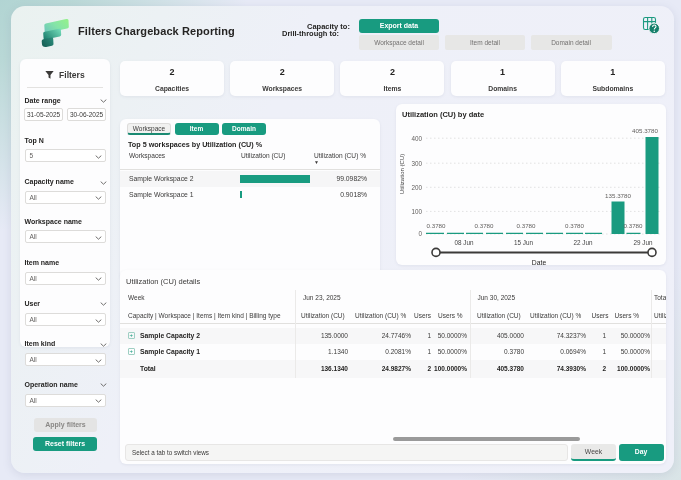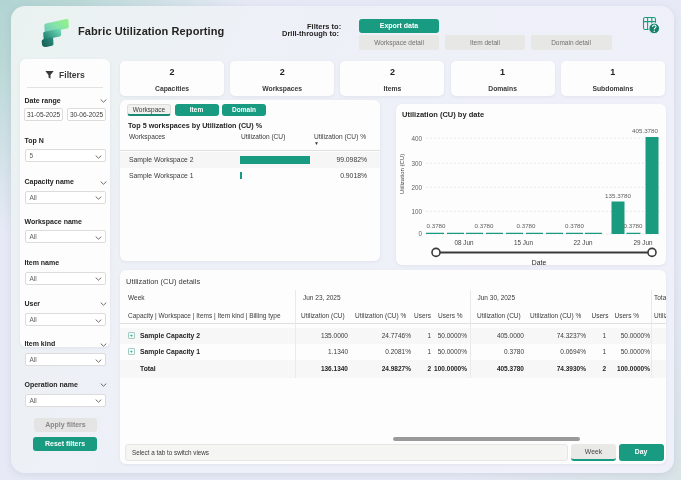--- a/index.html
+++ b/index.html
@@ -54,21 +54,21 @@
 .dbox {
   position:absolute; width:39px; height:13px; background:#fff;
   border:1px solid #dddcda; border-radius:2px; font-size:6.5px; color:#3b3a39;
   line-height:11.5px; text-align:center;
 }
 
 .kpi { height:35.5px; top:54.5px; width:104px; text-align:center; border-radius:5px;}
 .kpi .n { margin-top:6.5px; font-size:9px; font-weight:bold; color:#252423;}
 .kpi .l { margin-top:8px; font-size:6.8px; font-weight:bold; color:#3b3a39;}
 
-.tabs-panel { left:109px; top:94px; width:260px; height:161px; }
+.tabs-panel { left:109px; top:113px; width:260px; height:161px; }
 .tab {
   position:absolute; top:4px; width:44px; height:12px; border-radius:3px;
   font-size:6.5px; font-weight:bold; color:#fff; background:#189b80;
   text-align:center; line-height:12px;
 }
 .tab.sel { background:#f1f1f0; color:#3b3a39; font-weight:normal; border:1px solid #dddcdb; border-bottom:2px solid #1a8a72; line-height:10px;}
 .tp-title { position:absolute; left:8px; top:21px; font-size:7.2px; font-weight:bold; }
 .thead { position:absolute; font-size:6.6px; color:#3b3a39; }
 .trow { position:absolute; left:0; width:100%; height:15.5px; font-size:6.8px; color:#3b3a39; }
 .trow .nm { position:absolute; left:9px; top:4px; }
@@ -104,23 +104,23 @@
       </linearGradient>
       <linearGradient id="lgBot" x1="0" y1="0.8" x2="1" y2="0.2">
         <stop offset="0" stop-color="#165e54"></stop>
           <stop offset="1" stop-color="#2b8b7a"></stop>
       </linearGradient>
     </defs>
     <path d="M8.3 13.3 Q8.2 11.9 9.8 11.4 L30.2 7.1 Q32.4 6.8 32.5 8.3 L32.8 14.7 Q32.9 16.1 31.1 16.6 L10.3 20.9 Q8.8 21.1 8.7 19.8 Z" fill="url(#lgTop)"></path>
     <path d="M7.2 21.4 Q7.1 20.1 8.7 19.8 L23.2 16.8 Q24.8 16.6 24.9 18 L25.2 22.7 Q25.3 24 23.7 24.4 L9.2 27.4 Q7.7 27.7 7.6 26.4 Z" fill="url(#lgMid)"></path>
     <path d="M5.7 29 Q5.6 27.7 7.2 27.3 L15.5 25.6 Q17.1 25.3 17.2 26.7 L17.5 32 Q17.6 33.3 16 33.7 L11.3 34.7 Q6.2 35.7 5.9 31.7 Z" fill="url(#lgBot)"></path>
   </svg>
-  <div class="abs title">Fabric Utilization Reporting</div>
-
-  <div class="abs navlab" style="left:296px; top:15.5px;">Filters to:</div>
+  <div class="abs title">Filters Chargeback Reporting</div>
+
+  <div class="abs navlab" style="left:296px; top:15.5px;">Capacity to:</div>
   <div class="btn-teal" style="left:348px; top:12.5px; width:80px; height:14px; line-height:14px;">Export data</div>
   <div class="abs navlab" style="left:271px; top:23px;">Drill-through to:</div>
   <div class="btn-gray" style="left:348px; top:29px; width:80px;">Workspace detail</div>
   <div class="btn-gray" style="left:434px; top:29px; width:80px;">Item detail</div>
   <div class="btn-gray" style="left:519.5px; top:29px; width:81px;">Domain detail</div>
 
   <svg class="abs" style="left:631px; top:10px;" width="18" height="18" viewBox="0 0 18 18">
     <rect x="1.5" y="1.5" width="12" height="12" rx="1.8" fill="none" stroke="#1d9a80" stroke-width="1.1"></rect>
     <line x1="5.6" y1="1.5" x2="5.6" y2="13.5" stroke="#1d9a80" stroke-width="1.1"></line>
     <line x1="1.5" y1="5.6" x2="13.5" y2="5.6" stroke="#1d9a80" stroke-width="1.1"></line>

